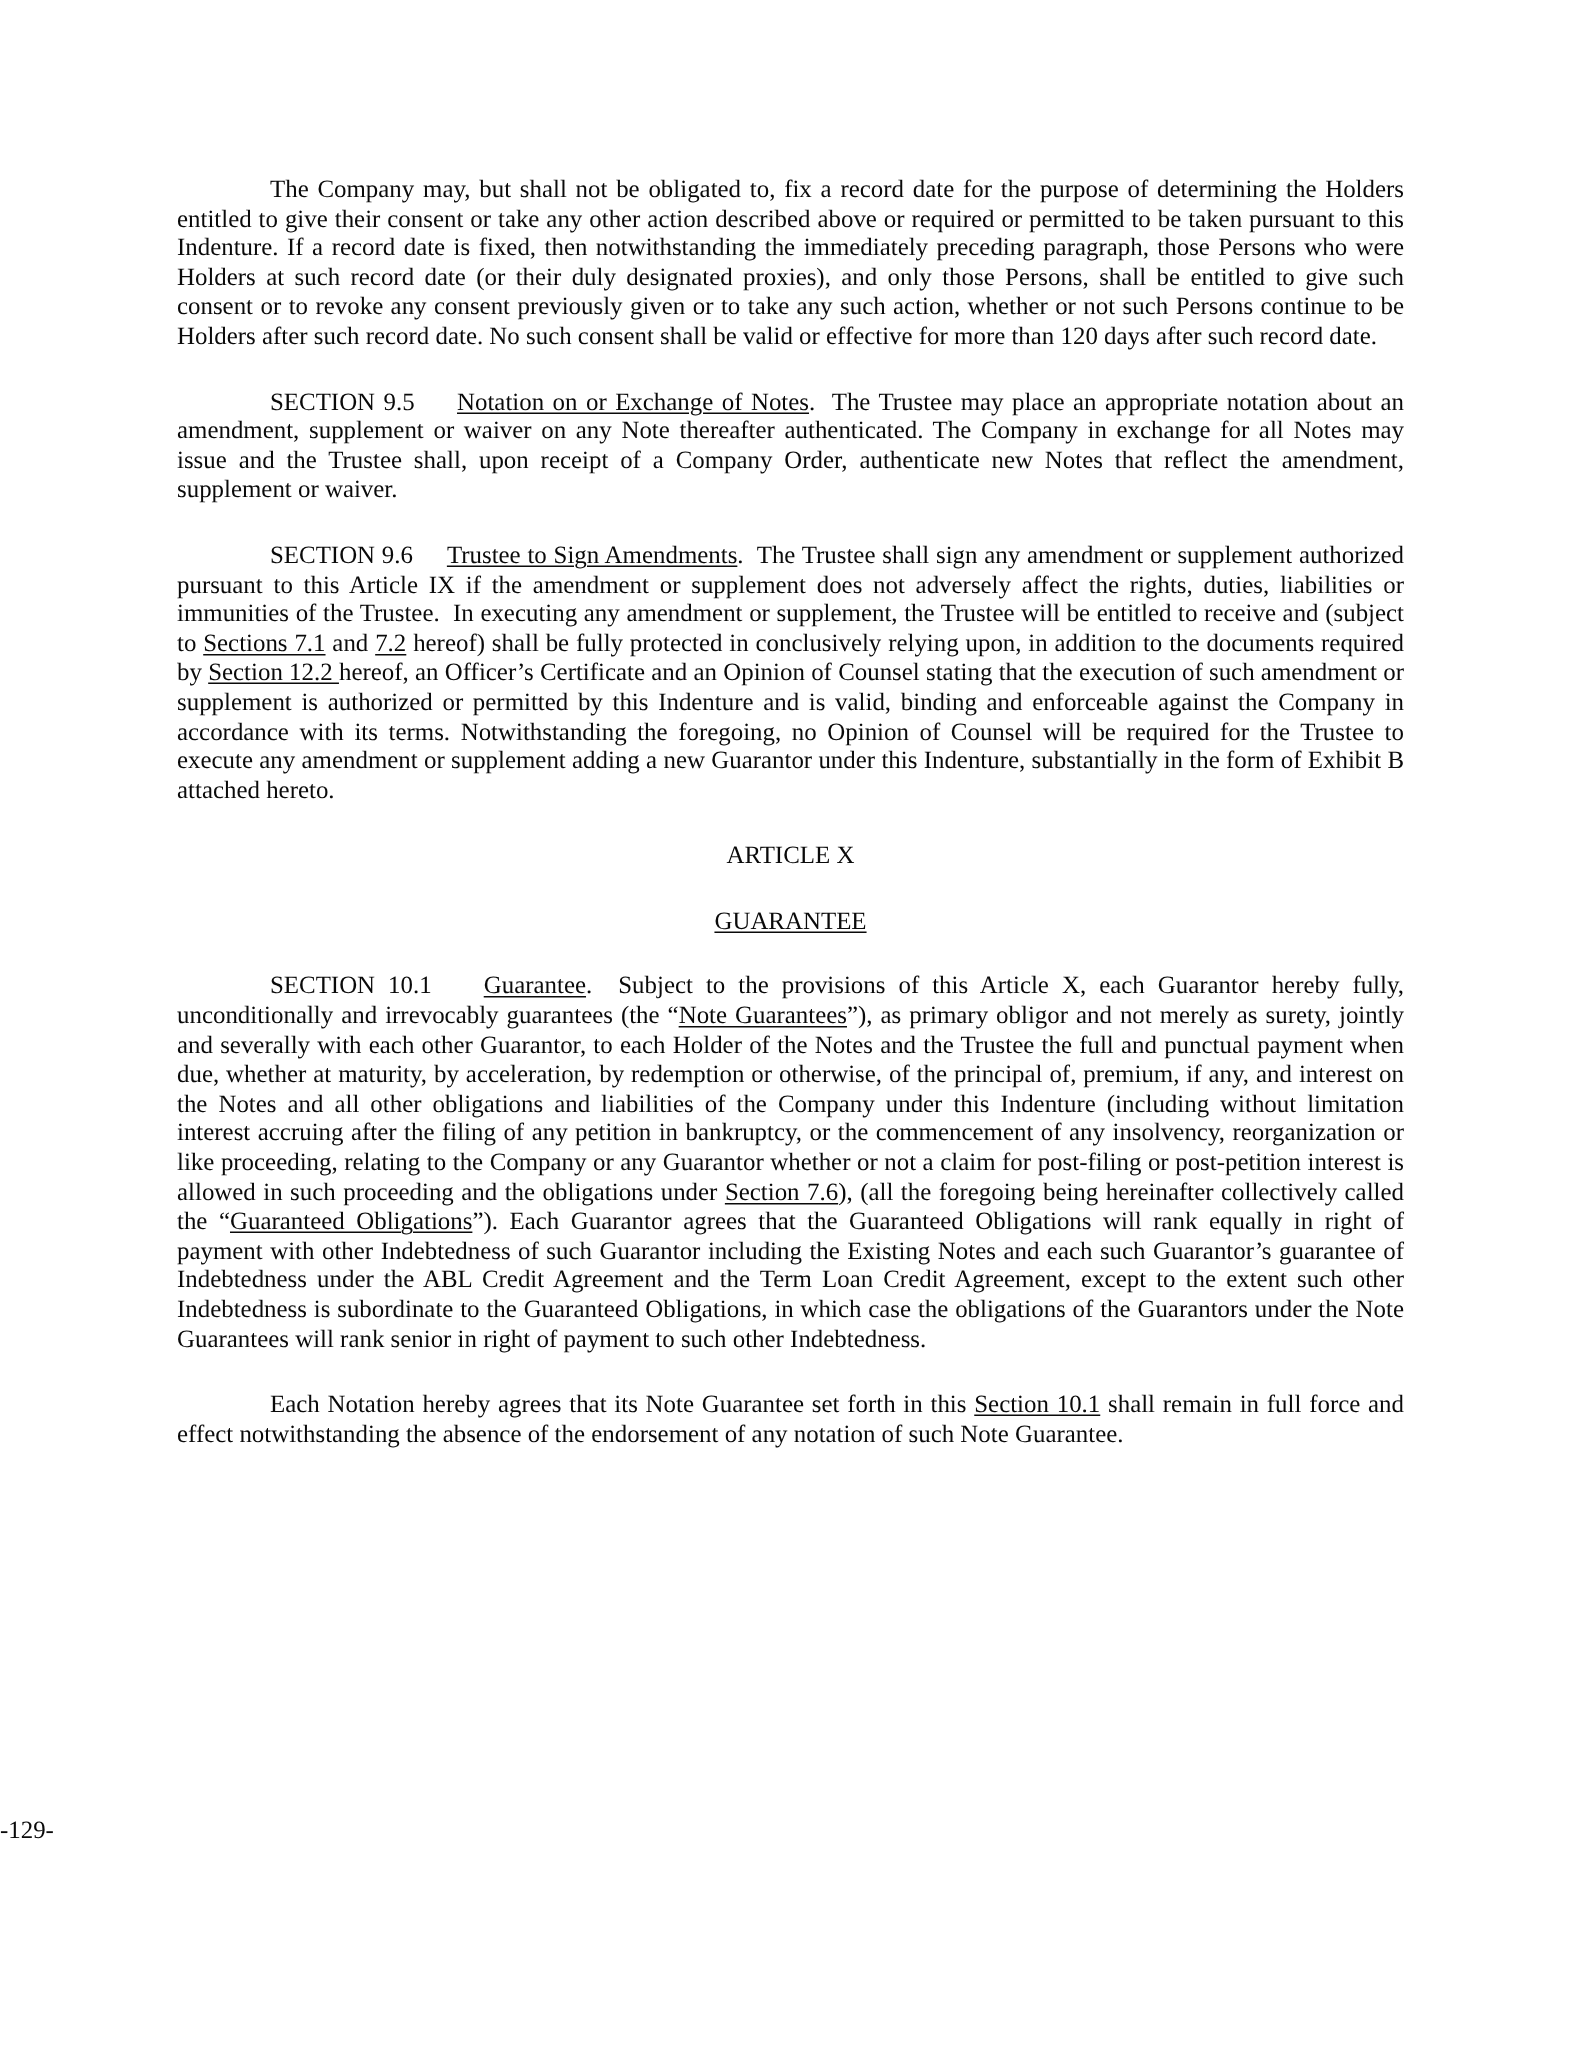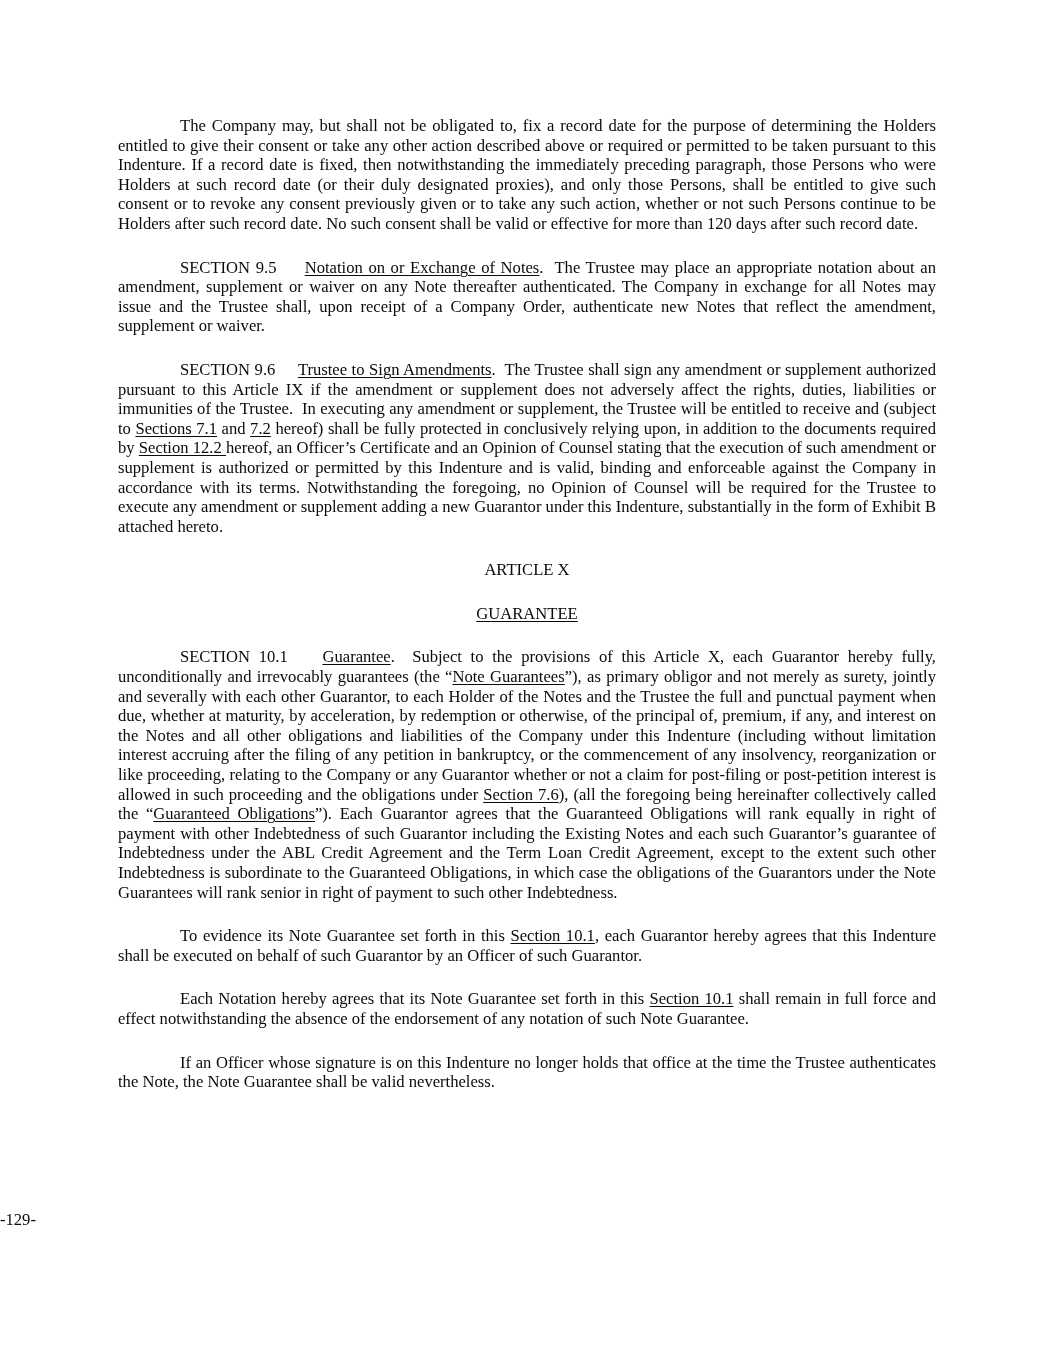--- a/index.html
+++ b/index.html
@@ -57,18 +57,16 @@
 <body>
 
 <div class="page">
   <div class="content">
       <p class="para body"><span>The Company may, but shall not be obligated to, fix a record date for the purpose of determining the Holders entitled to give their consent or take any other action described above or required or permitted to be taken pursuant to this Indenture. If a record date is fixed, then notwithstanding the immediately preceding paragraph, those Persons who were Holders at such record date (or their duly designated proxies), and only those Persons, shall be entitled to give such consent or to revoke any consent previously given or to take any such action, whether or not such Persons continue to be Holders after such record date. No such consent shall be valid or effective for more than 120 days after such record date.</span></p>
       <p class="para body"><span>SECTION 9.5&nbsp;&nbsp;&nbsp;&nbsp;&nbsp;</span><span class="u">Notation on or Exchange of Notes</span><span>.&nbsp; The Trustee may place an appropriate notation about an amendment, supplement or waiver on any Note thereafter authenticated. The Company in exchange for all Notes may issue and the Trustee shall, upon receipt of a Company Order, authenticate new Notes that reflect the amendment, supplement or waiver.</span></p>
       <p class="para body"><span>SECTION 9.6&nbsp;&nbsp;&nbsp;&nbsp;&nbsp;</span><span class="u">Trustee to Sign Amendments</span><span>.&nbsp; The Trustee shall sign any amendment or supplement authorized pursuant to this Article IX if the amendment or supplement does not adversely affect the rights, duties, liabilities or immunities of the Trustee.&nbsp; In executing any amendment or supplement, the Trustee will be entitled to receive and (subject to </span><span class="u">Sections 7.1</span><span> and </span><span class="u">7.2</span><span> hereof) shall be fully protected in conclusively relying upon, in addition to the documents required by </span><span class="u">Section 12.2 </span><span>hereof, an Officer’s Certificate and an Opinion of Counsel stating that the execution of such amendment or supplement is authorized or permitted by this Indenture and is valid, binding and enforceable against the Company in accordance with its terms. Notwithstanding the foregoing, no Opinion of Counsel will be required for the Trustee to execute any amendment or supplement adding a new Guarantor under this Indenture, substantially in the form of Exhibit B attached hereto.</span></p>
       <p class="para heading-center"><span>ARTICLE X</span></p>
       <p class="para heading-center"><span class="u">GUARANTEE</span></p>
       <p class="para body"><span>SECTION 10.1&nbsp;&nbsp;&nbsp;&nbsp;</span><span class="u">Guarantee</span><span>.&nbsp; Subject to the provisions of this Article X, each Guarantor hereby fully, unconditionally and irrevocably guarantees (the “</span><span class="u">Note Guarantees</span><span>”), as primary obligor and not merely as surety, jointly and severally with each other Guarantor, to each Holder of the Notes and the Trustee the full and punctual payment when due, whether at maturity, by acceleration, by redemption or otherwise, of the principal of, premium, if any, and interest on the Notes and all other obligations and liabilities of the Company under this Indenture (including without limitation interest accruing after the filing of any petition in bankruptcy, or the commencement of any insolvency, reorganization or like proceeding, relating to the Company or any Guarantor whether or not a claim for post-filing or post-petition interest is allowed in such proceeding and the obligations under </span><span class="u">Section 7.6</span><span>), (all the foregoing being hereinafter collectively called the “</span><span class="u">Guaranteed Obligations</span><span>”). Each Guarantor agrees that the Guaranteed Obligations will rank equally in right of payment with other Indebtedness of such Guarantor including the Existing Notes and each such Guarantor’s guarantee of Indebtedness under the ABL Credit Agreement and the Term Loan Credit Agreement, except to the extent such other Indebtedness is subordinate to the Guaranteed Obligations, in which case the obligations of the Guarantors under the Note Guarantees will rank senior in right of payment to such other Indebtedness.</span></p>
-      <p class="para body"><span>To evidence its Note Guarantee set forth in this </span><span class="u">Section 10.1</span><span>, each Guarantor hereby agrees that this Indenture shall be executed on behalf of such Guarantor by an Officer of such Guarantor.</span></p>
       <p class="para body"><span>Each Notation hereby agrees that its Note Guarantee set forth in this </span><span class="u">Section 10.1</span><span> shall remain in full force and effect notwithstanding the absence of the endorsement of any notation of such Note Guarantee.</span></p>
-      <p class="para body"><span>If an Officer whose signature is on this Indenture no longer holds that office at the time the Trustee authenticates the Note, the Note Guarantee shall be valid nevertheless.</span></p>
     </div>
   <div class="footer">-129-</div>
 </div>
 
 </body></html>

